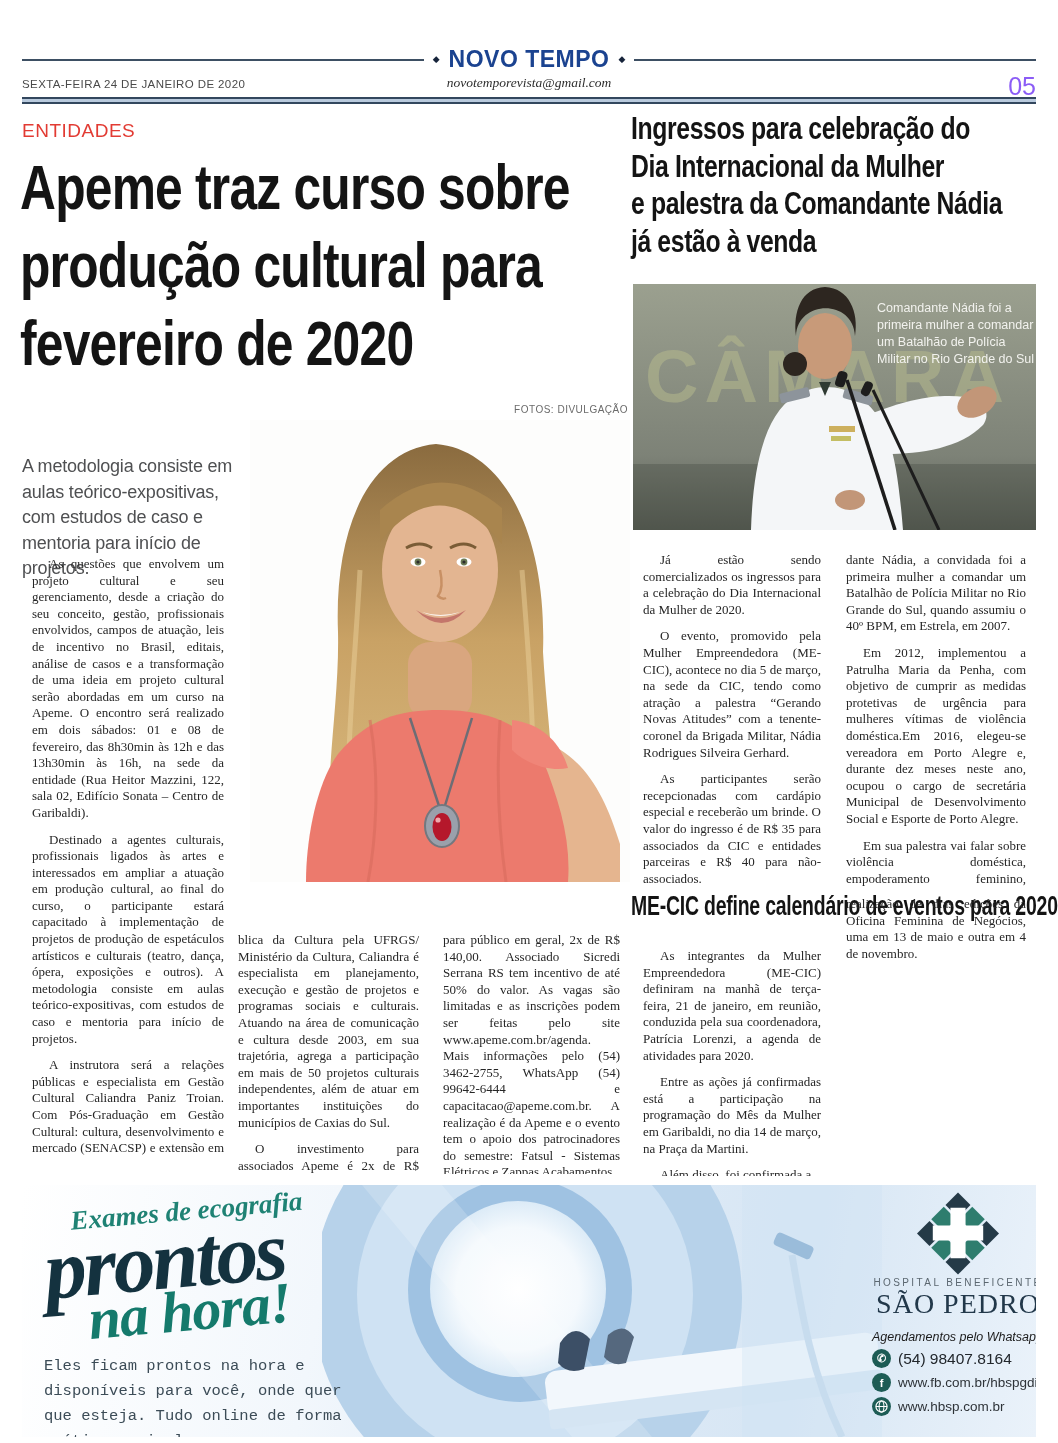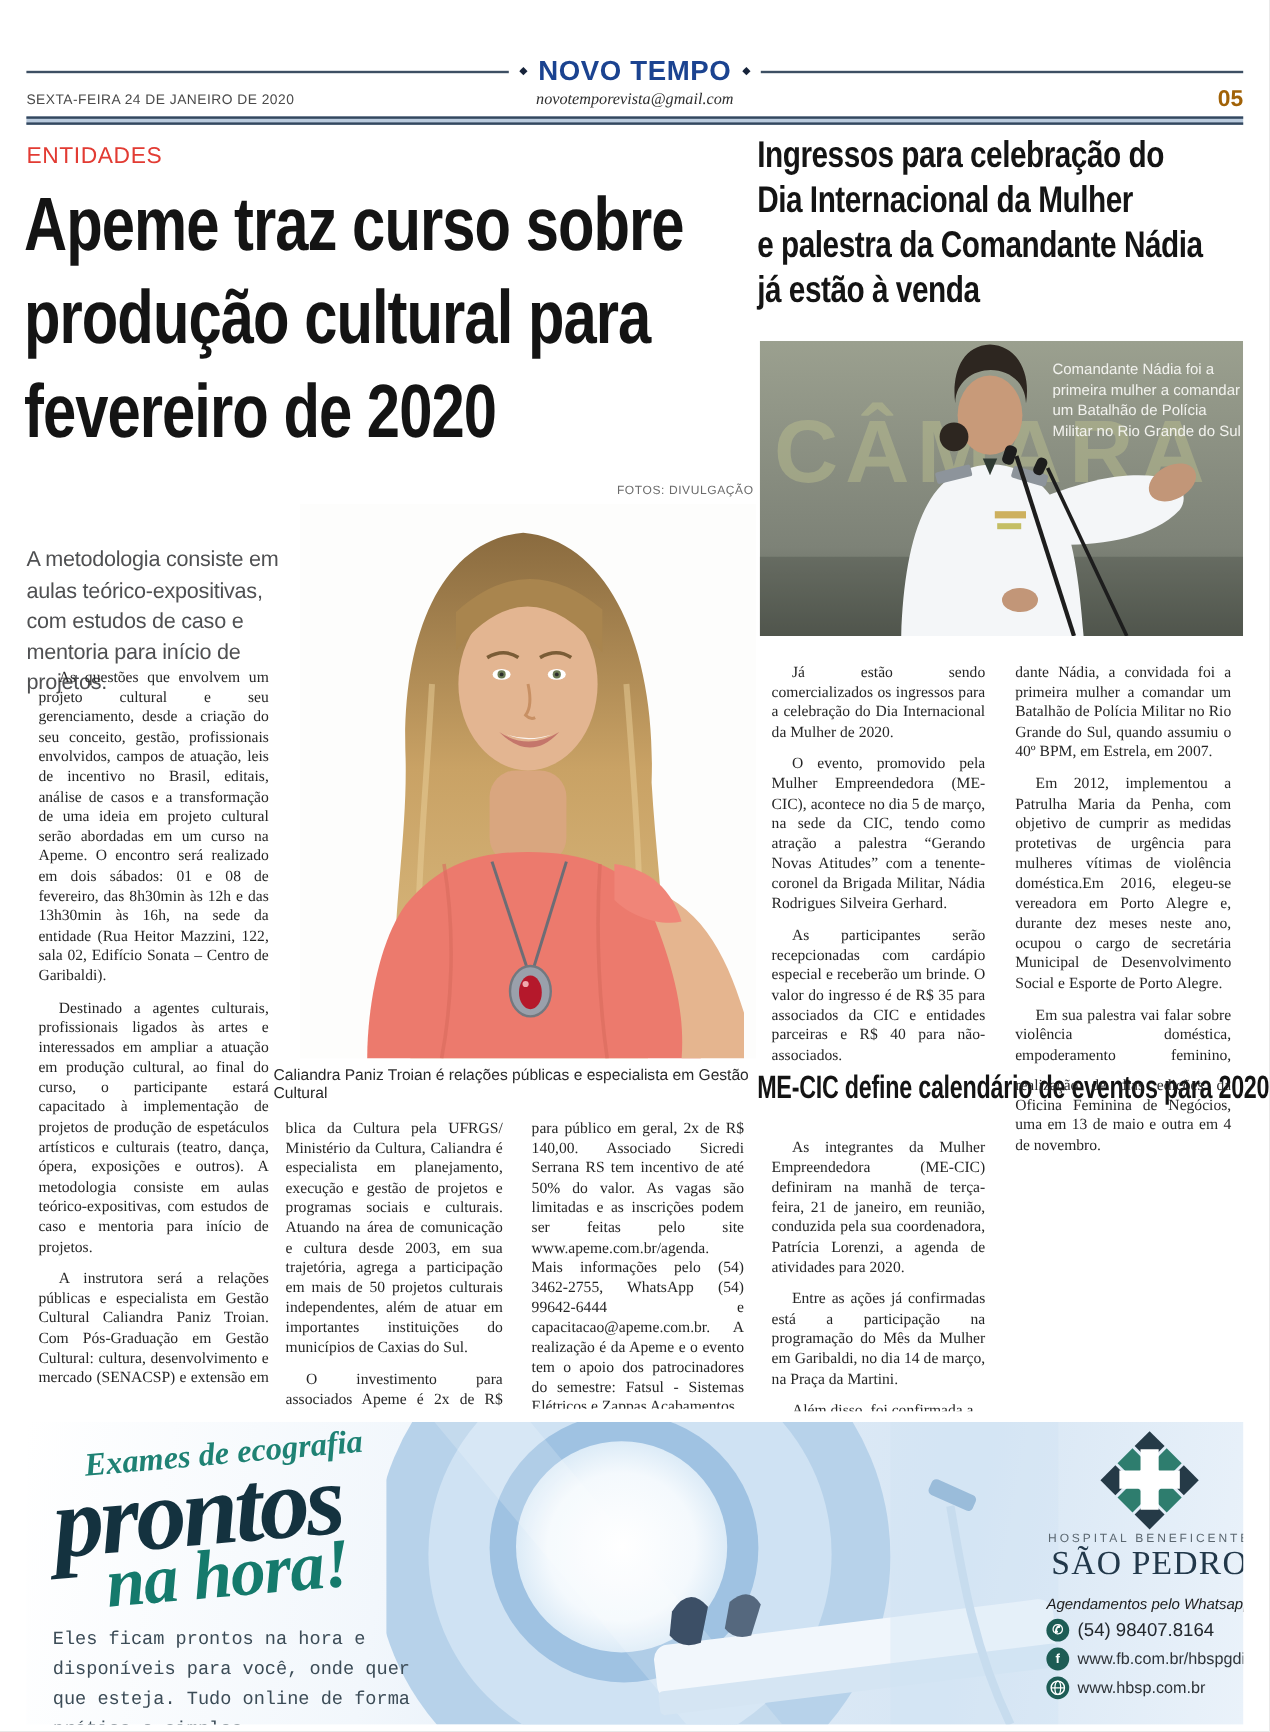--- a/index.html
+++ b/index.html
@@ -8,21 +8,21 @@
 
   
   .masthead-row{position:absolute;top:46px;left:22px;right:22px;display:flex;align-items:center;gap:9px;}
   .mast-line{flex:1;height:2px;background:#3d4f63;}
   .mast-dot{font-size:9px;color:#16233a;line-height:1;}
   .masthead{font-size:23px;font-weight:bold;color:#1b4390;letter-spacing:.5px;white-space:nowrap;}
   .header-meta{position:absolute;top:74px;left:22px;right:22px;height:22px;}
   .pub-date{position:absolute;left:0;top:4px;font-size:11.5px;color:#4a4a4a;letter-spacing:.4px;}
   .pub-email{position:absolute;left:50%;transform:translateX(-50%);top:1px;
              font-family:"Liberation Serif",serif;font-style:italic;font-size:13.5px;color:#2e2e2e;}
-  .page-number{position:absolute;right:0;top:-2px;font-size:19px;font-weight:bold;color:#a16207;}
+  .page-number{position:absolute;right:0;top:-2px;font-size:25px;font-weight:normal;color:#8b5cf6;}
   .double-rule{position:absolute;top:97px;left:22px;right:22px;height:3px;background:#b9cadd;
                border-top:2.5px solid #33475e;border-bottom:2.5px solid #33475e;}
 
   
   .kicker{position:absolute;left:22px;top:120px;font-size:19px;color:#e23b33;letter-spacing:.5px;}
   .headline-1{position:absolute;left:20px;top:148px;width:770px;margin:0;
               font-size:63px;line-height:78px;font-weight:bold;color:#141414;letter-spacing:-1px;
               white-space:pre-line;transform:scaleX(.79);transform-origin:left top;}
   .photo-credit{position:absolute;left:420px;top:404px;width:208px;text-align:right;
                 font-size:10px;color:#6b6b6b;letter-spacing:.5px;}
@@ -141,21 +141,20 @@
       <path d="M262,300 C292,304 310,322 318,348 C300,352 276,344 262,330 Z" fill="#f08578"></path>
       <path d="M120,300 C130,360 126,420 118,462" stroke="#d96a5e" stroke-width="3" fill="none" opacity=".6"></path>
       <path d="M250,300 C246,360 250,420 256,462" stroke="#d96a5e" stroke-width="3" fill="none" opacity=".6"></path>
       <polyline points="160,298 191,392" stroke="#6d6d75" stroke-width="2.5" fill="none"></polyline>
       <polyline points="222,298 193,392" stroke="#6d6d75" stroke-width="2.5" fill="none"></polyline>
       <ellipse cx="192" cy="406" rx="17" ry="21" fill="#9aa0ab" stroke="#73787f" stroke-width="2"></ellipse>
       <ellipse cx="192" cy="407" rx="9.5" ry="14" fill="#b5182b"></ellipse>
       <circle cx="188" cy="400" r="2.6" fill="#f0a9ad"></circle>
     </svg>
   </div>
-  <div class="caption-left">Caliandra Paniz Troian é relações públicas e especialista em Gestão Cultural</div>
 
   <div class="bodycol cont col-l2">
       <p class="para">blica da Cultura pela UFRGS/ Ministério da Cultura, Caliandra é especialista em planejamento, execução e gestão de projetos e programas sociais e culturais. Atuando na área de comunicação e cultura desde 2003, em sua trajetória, agrega a participação em mais de 50 projetos culturais independentes, além de atuar em importantes instituições do municípios de Caxias do Sul.</p>
       <p class="para">O investimento para associados Apeme é 2x de R$ 110,00 e,</p>
     </div>
   <div class="bodycol cont col-l3">
       <p class="para">para público em geral, 2x de R$ 140,00. Associado Sicredi Serrana RS tem incentivo de até 50% do valor. As vagas são limitadas e as inscrições podem ser feitas pelo site www.apeme.com.br/agenda. Mais informações pelo (54) 3462-2755, WhatsApp (54) 99642-6444 e capacitacao@apeme.com.br. A realização é da Apeme e o evento tem o apoio dos patrocinadores do semestre: Fatsul - Sistemas Elétricos e Zappas Acabamentos.</p>
     </div>
 
   <h2 class="headline-2">Ingressos para celebração do

